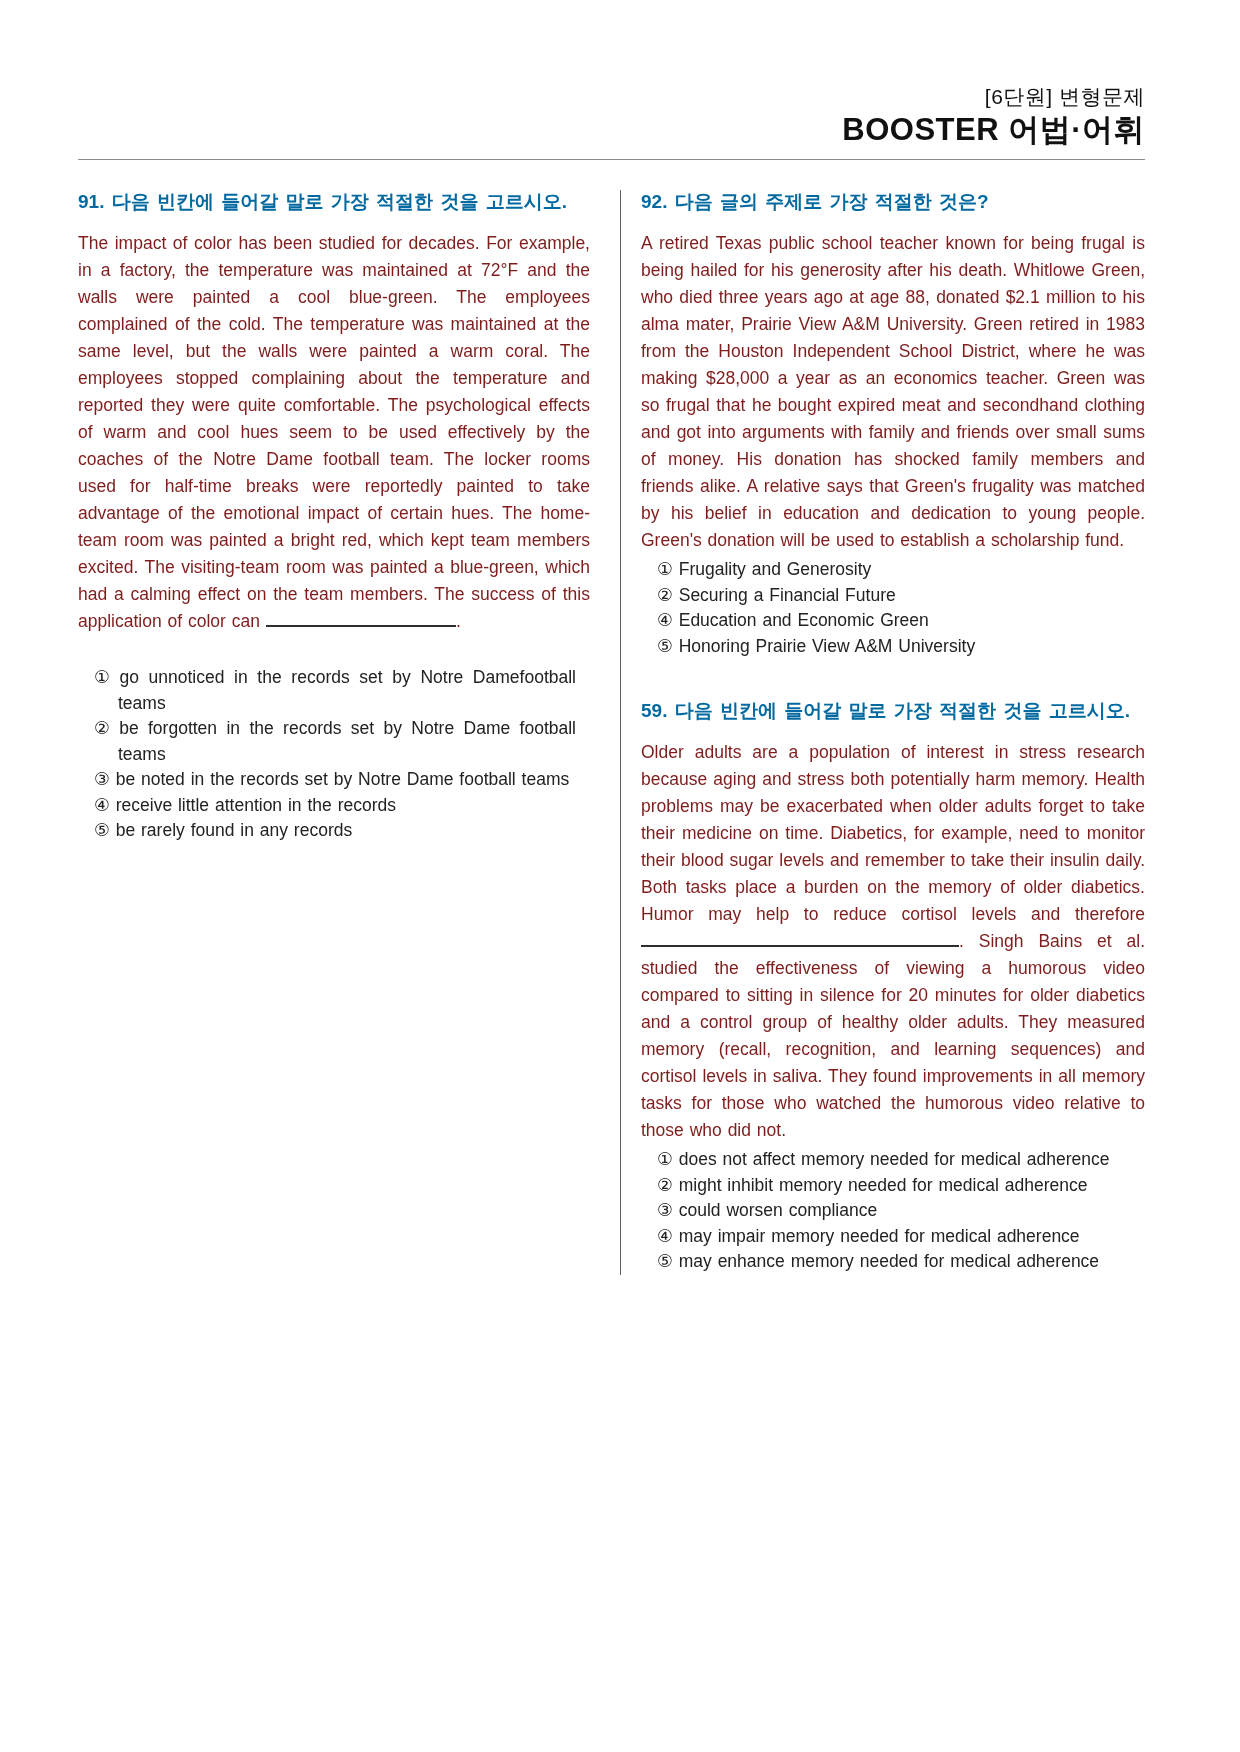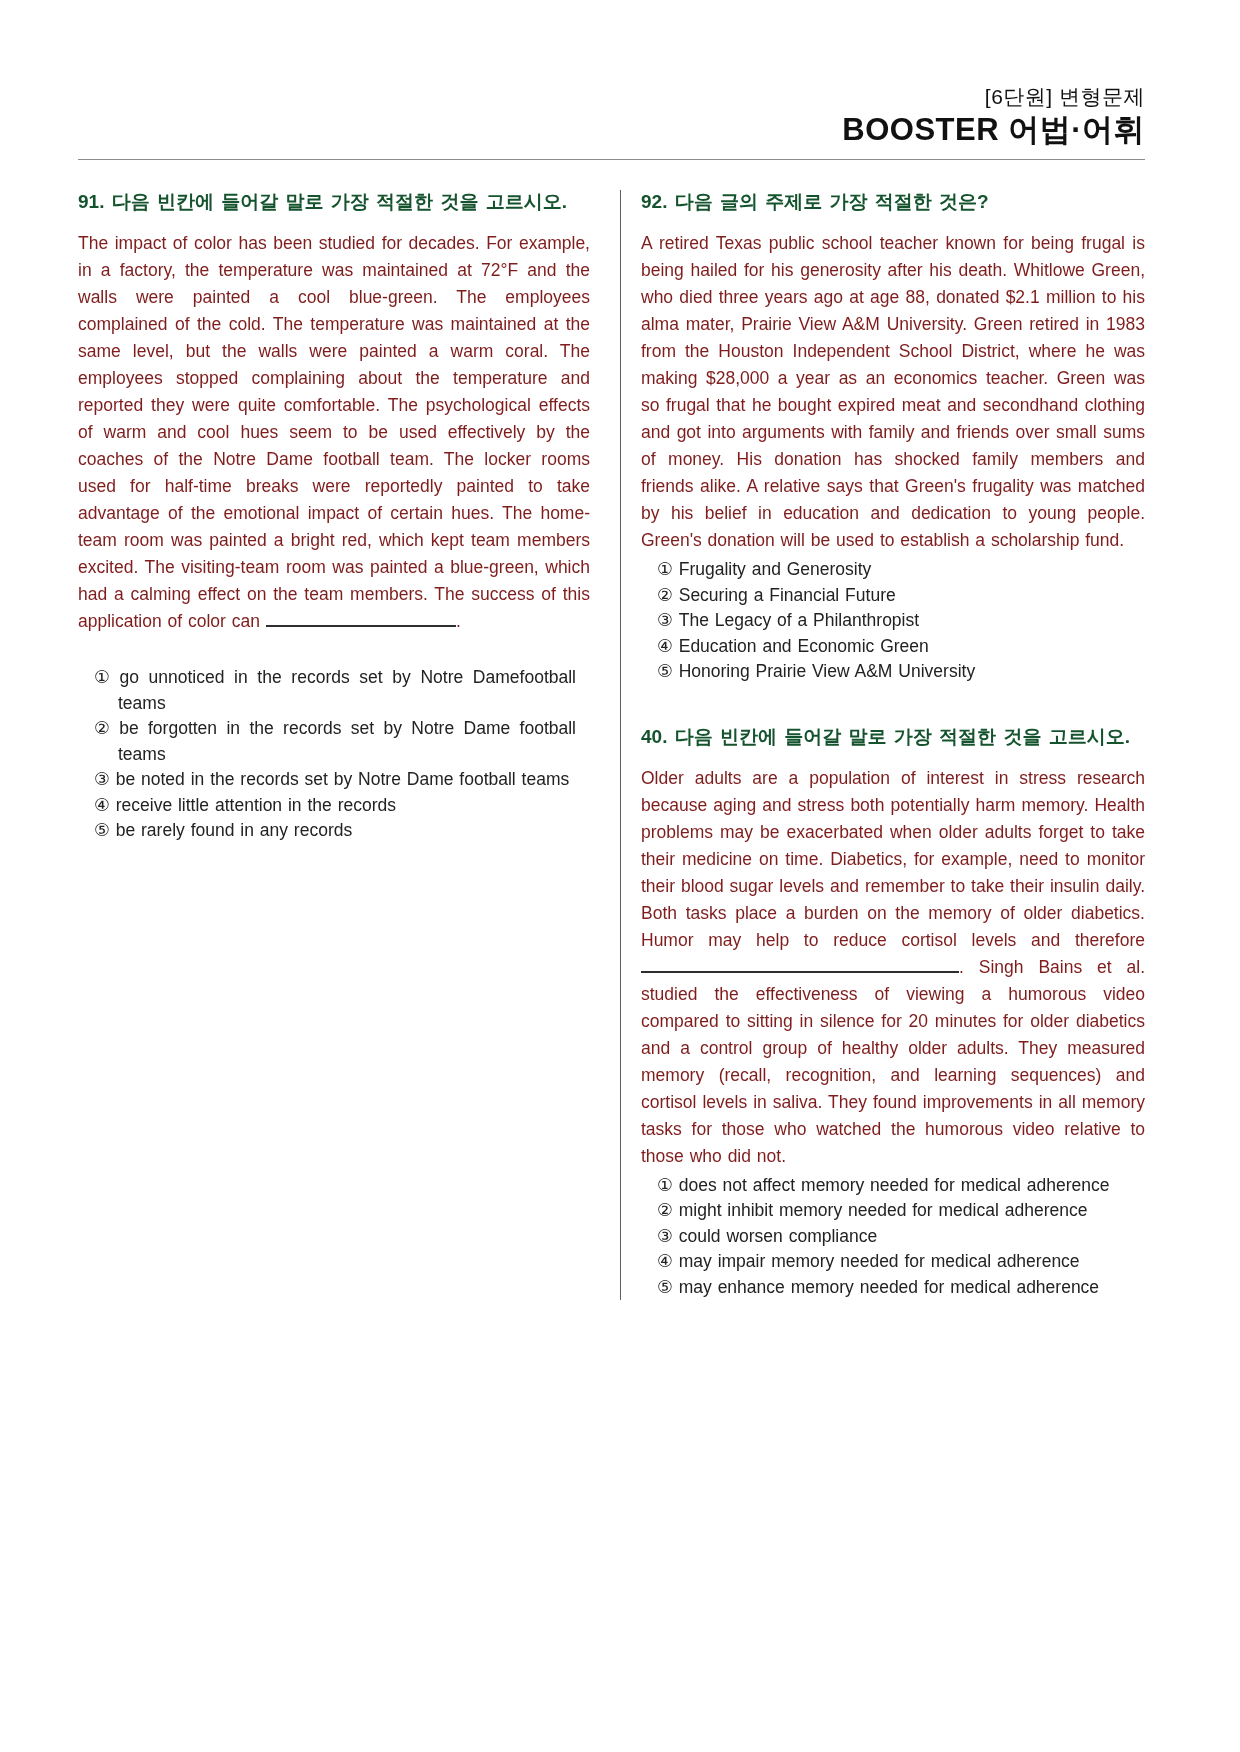--- a/index.html
+++ b/index.html
@@ -48,21 +48,21 @@
     box-sizing: border-box;
     flex: 1;
     padding-left: 20px;
   }
   .question { margin-bottom: 40px; }
   .question:last-child { margin-bottom: 0; }
   .q-heading {
     font-size: 19px;
     line-height: 23px;
     font-weight: 700;
-    color: #14532d;
+    color: #0369a1;
     margin: 0 0 17px 0;
     word-spacing: 2px;
   }
   .passage {
     margin: 0;
     font-size: 17.5px;
     line-height: 27px;
     text-align: justify;
     word-spacing: 1px;
     color: #7f1d1d;
@@ -126,28 +126,27 @@
 
     <div class="col-right">
 
       <div class="question">
         <h3 class="q-heading"><span>92.</span>
           <span>다음 글의 주제로 가장 적절한 것은?</span></h3>
         <p class="passage"><span>A retired Texas public school teacher known for being frugal is being hailed for his generosity after his death. Whitlowe Green, who died three years ago at age 88, donated $2.1 million to his alma mater, Prairie View A&amp;M University. Green retired in 1983 from the Houston Independent School District, where he was making $28,000 a year as an economics teacher. Green was so frugal that he bought expired meat and secondhand clothing and got into arguments with family and friends over small sums of money. His donation has shocked family members and friends alike. A relative says that Green's frugality was matched by his belief in education and dedication to young people. Green's donation will be used to establish a scholarship fund.</span></p>
         <ul class="choices">
           <li class="choice-item"><span class="choice-marker">①</span><span>Frugality and Generosity</span></li>
           <li class="choice-item"><span class="choice-marker">②</span><span>Securing a Financial Future</span></li>
-          <li class="choice-item"><span class="choice-marker">③</span><span>The Legacy of a Philanthropist</span></li>
           <li class="choice-item"><span class="choice-marker">④</span><span>Education and Economic Green</span></li>
           <li class="choice-item"><span class="choice-marker">⑤</span><span>Honoring Prairie View A&amp;M University</span></li>
         </ul>
       </div>
 
       <div class="question">
-        <h3 class="q-heading"><span>40.</span>
+        <h3 class="q-heading"><span>59.</span>
           <span>다음 빈칸에 들어갈 말로 가장 적절한 것을 고르시오.</span></h3>
         <p class="passage"><span>Older adults are a population of interest in stress research because aging and stress both potentially harm memory. Health problems may be exacerbated when older adults forget to take their medicine on time. Diabetics, for example, need to monitor their blood sugar levels and remember to take their insulin daily. Both tasks place a burden on the memory of older diabetics. Humor may help to reduce cortisol levels and therefore</span>
           <span class="blank blank-w318"></span><span>. Singh Bains et al. studied the effectiveness of viewing a humorous video compared to sitting in silence for 20 minutes for older diabetics and a control group of healthy older adults. They measured memory (recall, recognition, and learning sequences) and cortisol levels in saliva. They found improvements in all memory tasks for those who watched the humorous video relative to those who did not.</span></p>
         <ul class="choices">
           <li class="choice-item"><span class="choice-marker">①</span><span>does not affect memory needed for medical adherence</span></li>
           <li class="choice-item"><span class="choice-marker">②</span><span>might inhibit memory needed for medical adherence</span></li>
           <li class="choice-item"><span class="choice-marker">③</span><span>could worsen compliance</span></li>
           <li class="choice-item"><span class="choice-marker">④</span><span>may impair memory needed for medical adherence</span></li>
           <li class="choice-item"><span class="choice-marker">⑤</span><span>may enhance memory needed for medical adherence</span></li>
         </ul>

